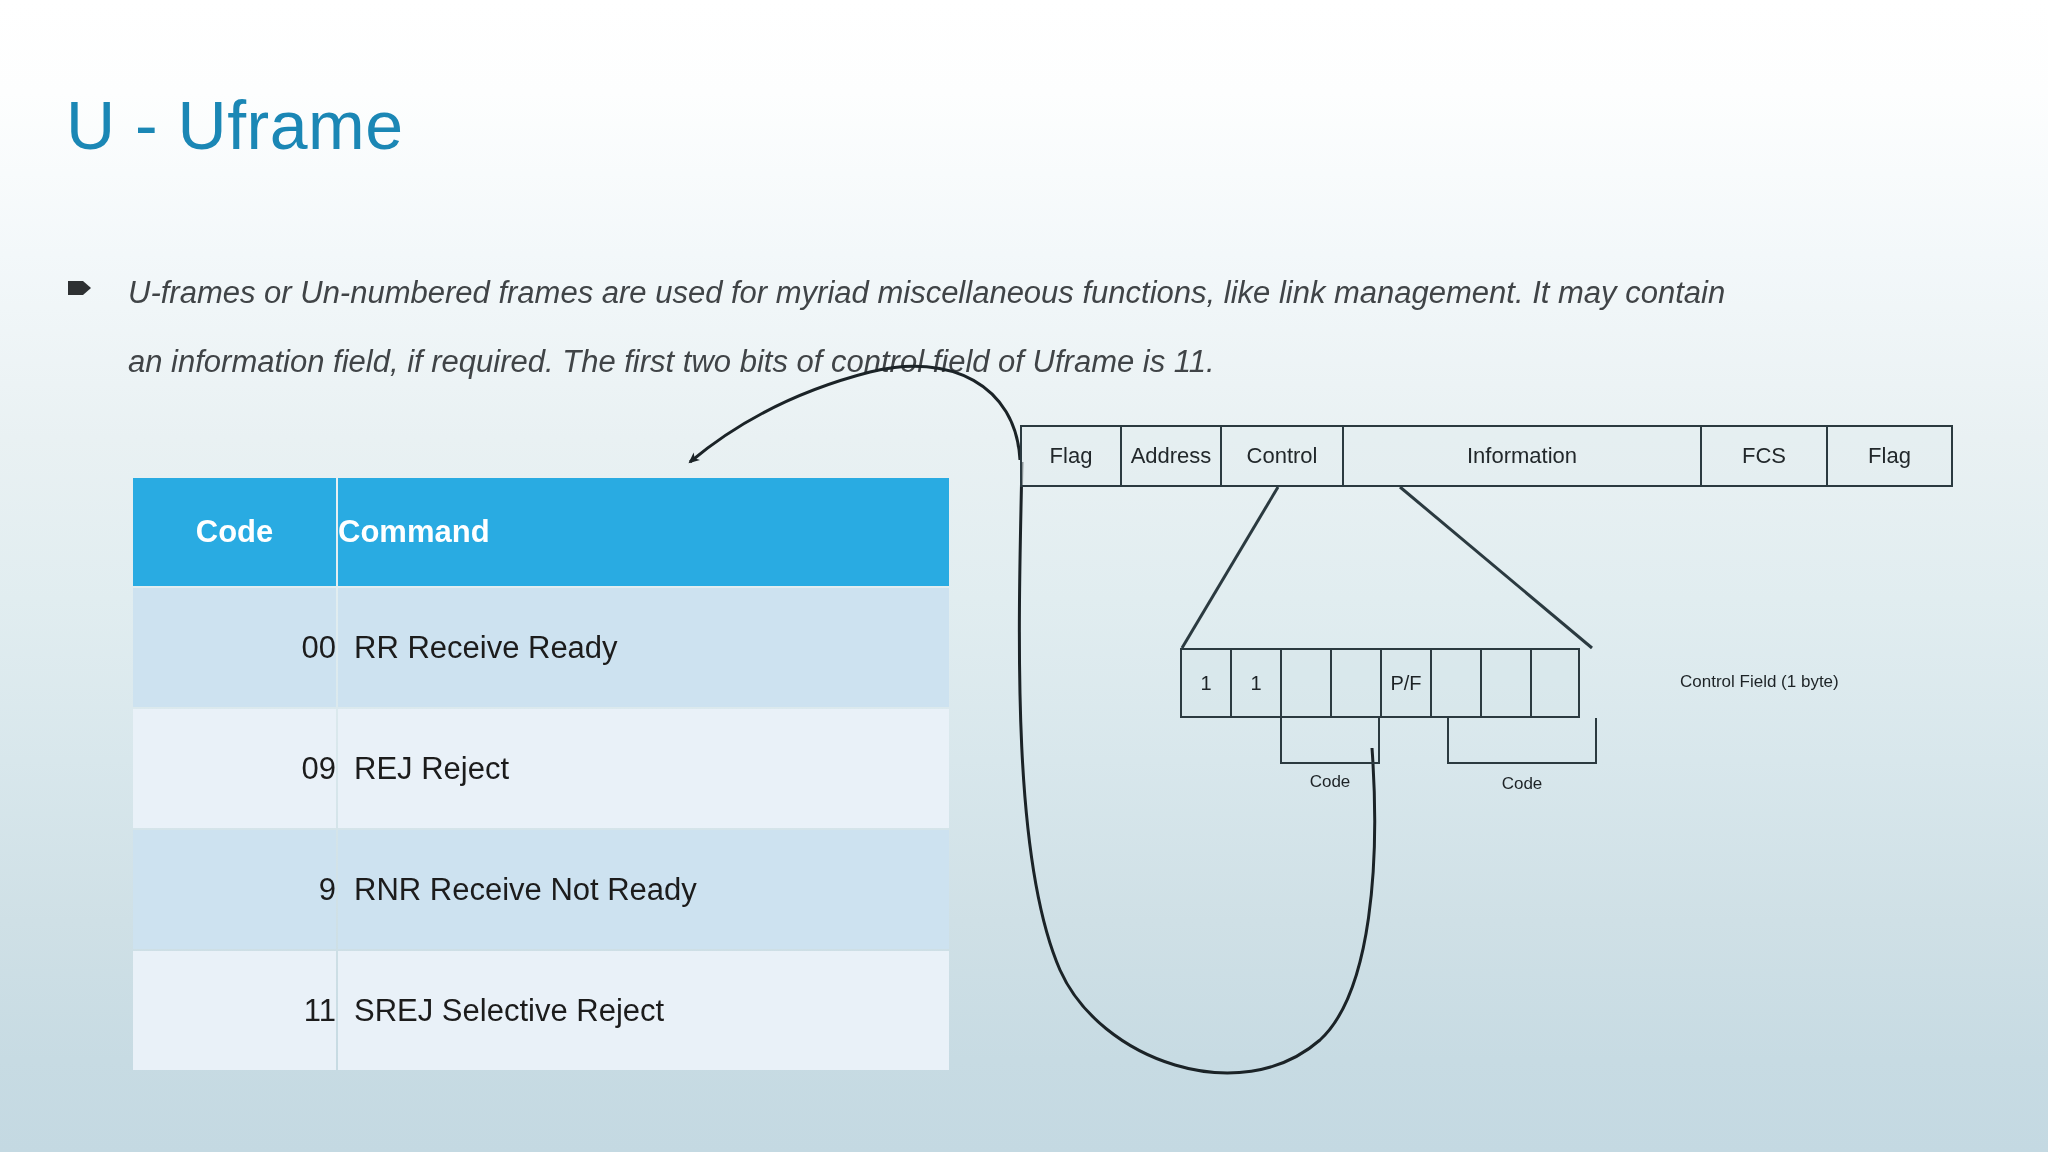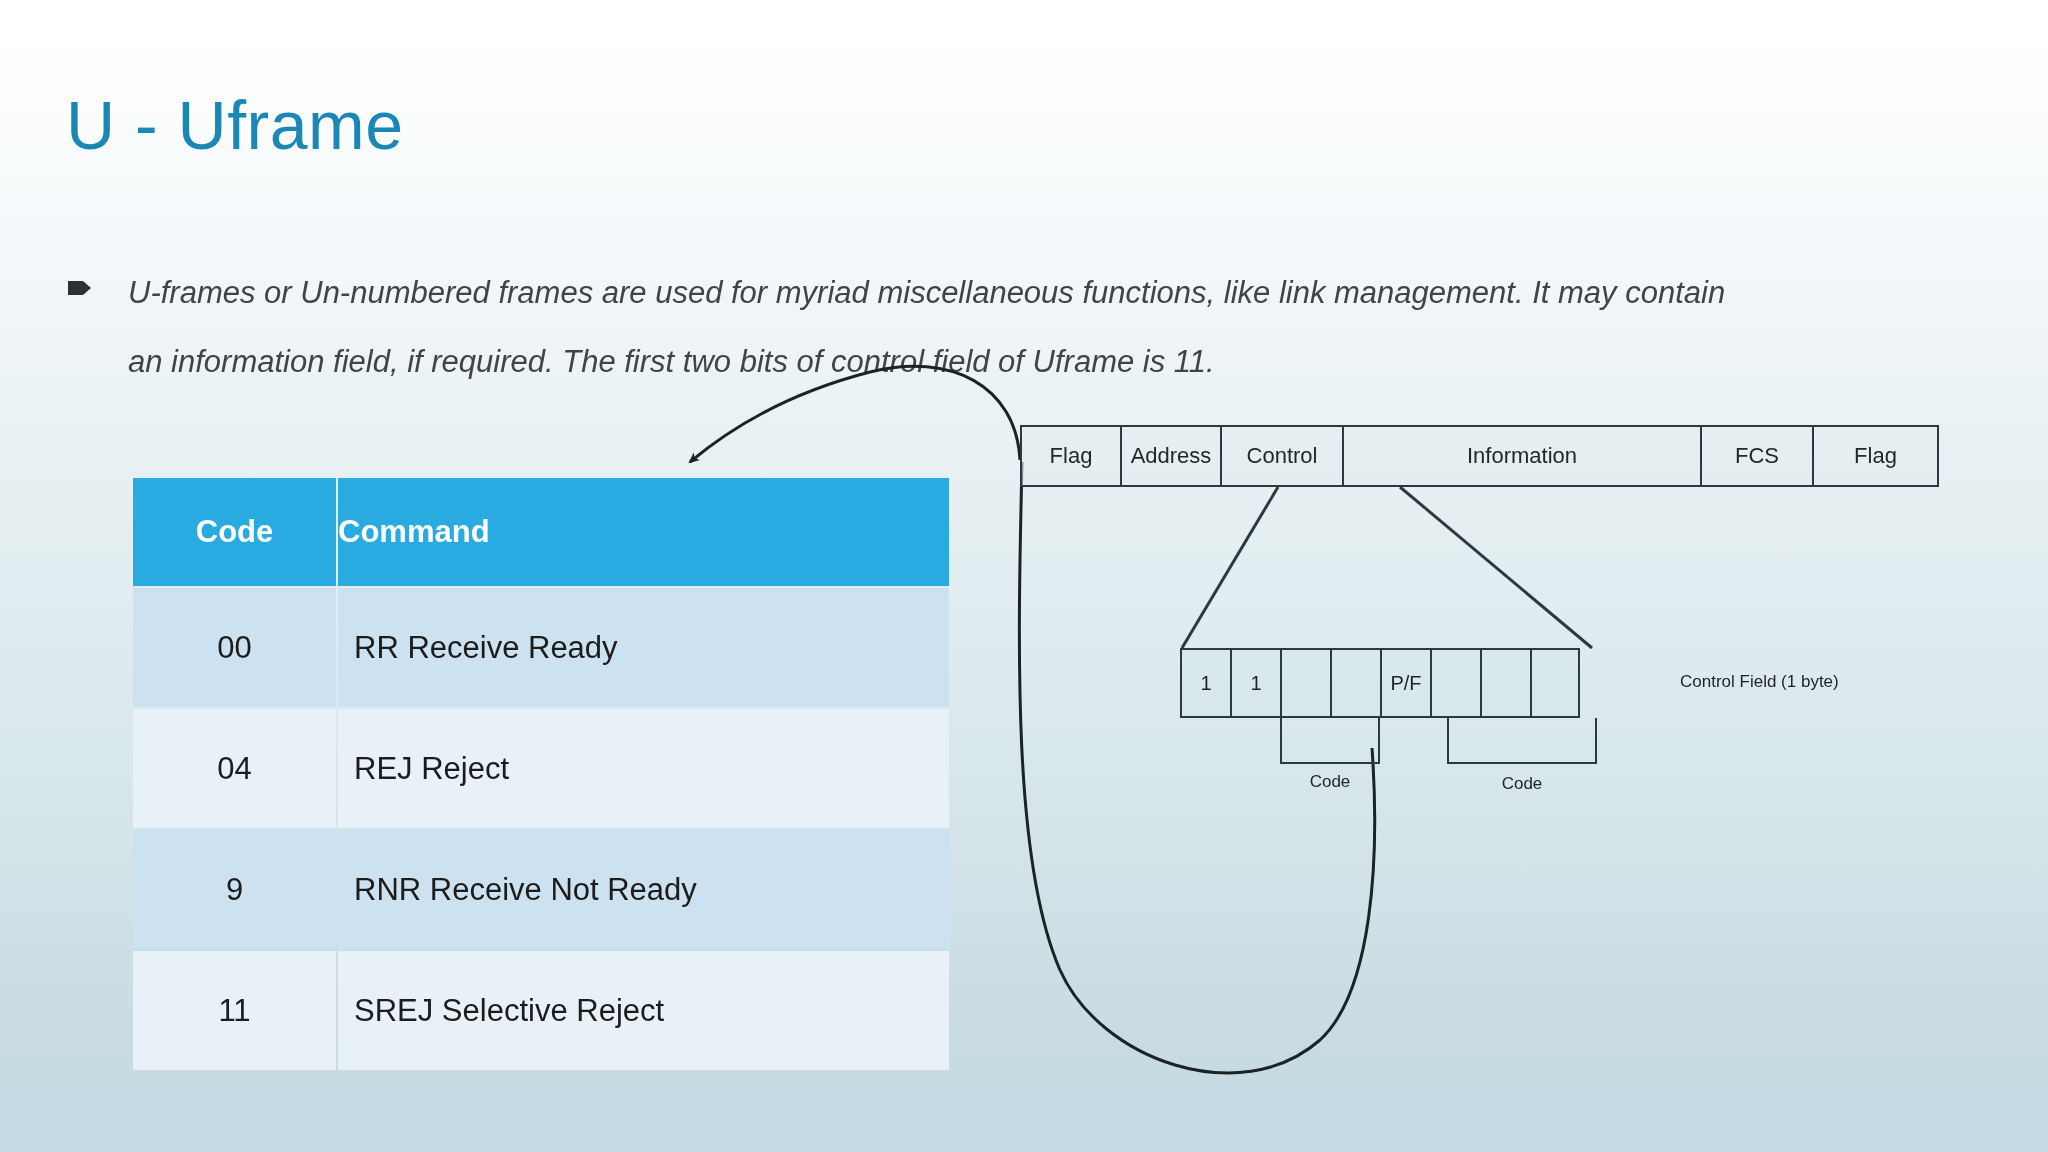--- a/index.html
+++ b/index.html
@@ -81,21 +81,21 @@
   .tbl thead th.col-code { width: 203px; text-align: center; }
   .tbl thead th.col-cmd  { text-align: left; }
   .tbl tbody td {
     font-size: 31px;
     color: #1c1c1c;
     height: 119px;
     vertical-align: middle;
   }
   .tbl tbody tr.band td { background: #cde2f0; }
   .tbl tbody tr.plain td { background: #e9f1f8; }
-  .tbl tbody td.col-code { width: 203px; text-align: center; margin-left: 8px; }
+  .tbl tbody td.col-code { width: 203px; text-align: right; margin-left: 8px; }
   .tbl tbody td.col-cmd  { text-align: left; padding-left: 16px; margin-left: 21px; }
 
   
   .diagram { position: absolute; left: 0; top: 0; width: 2048px; height: 1152px; pointer-events: none; }
 
   .frame-row { position: absolute; left: 1020px; top: 425px; height: 62px; display: flex; justify-content: flex-end; }
   .fld {
     border: 2px solid #2b3a40;
     border-right-width: 0;
     background: rgba(226,237,239,0.55);
@@ -158,21 +158,21 @@
         <th class="col-code">Code</th>
         <th class="col-cmd">Command</th>
       </tr>
     </thead>
     <tbody>
       <tr class="band">
         <td class="col-code">00</td>
         <td class="col-cmd">RR Receive Ready</td>
       </tr>
       <tr class="plain">
-        <td class="col-code">04</td>
+        <td class="col-code">09</td>
         <td class="col-cmd">REJ Reject</td>
       </tr>
       <tr class="band">
         <td class="col-code">9</td>
         <td class="col-cmd">RNR Receive Not Ready</td>
       </tr>
       <tr class="plain">
         <td class="col-code">11</td>
         <td class="col-cmd">SREJ Selective Reject</td>
       </tr>
@@ -192,21 +192,21 @@
 
     <line x1="1278" y1="487" x2="1182" y2="648" stroke="#2b3a40" stroke-width="3"></line>
     <line x1="1400" y1="487" x2="1592" y2="648" stroke="#2b3a40" stroke-width="3"></line>
   </svg>
 
   <div class="frame-row">
     <div class="fld" style="width:100px">Flag</div>
     <div class="fld" style="width:100px">Address</div>
     <div class="fld" style="width:122px">Control</div>
     <div class="fld" style="width:358px">Information</div>
-    <div class="fld" style="width:112px">FCS</div>
+    <div class="fld" style="width:126px">FCS</div>
     <div class="fld" style="width:127px">Flag</div>
   </div>
 
   <div class="ctrl-row">
     <div class="bit">1</div>
     <div class="bit">1</div>
     <div class="bit"></div>
     <div class="bit"></div>
     <div class="bit">P/F</div>
     <div class="bit"></div>

